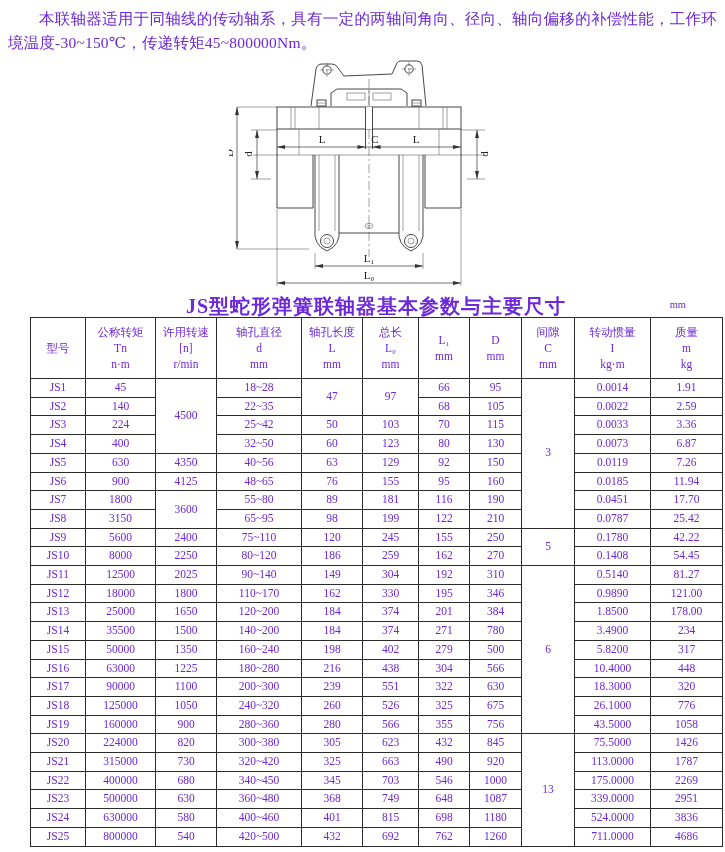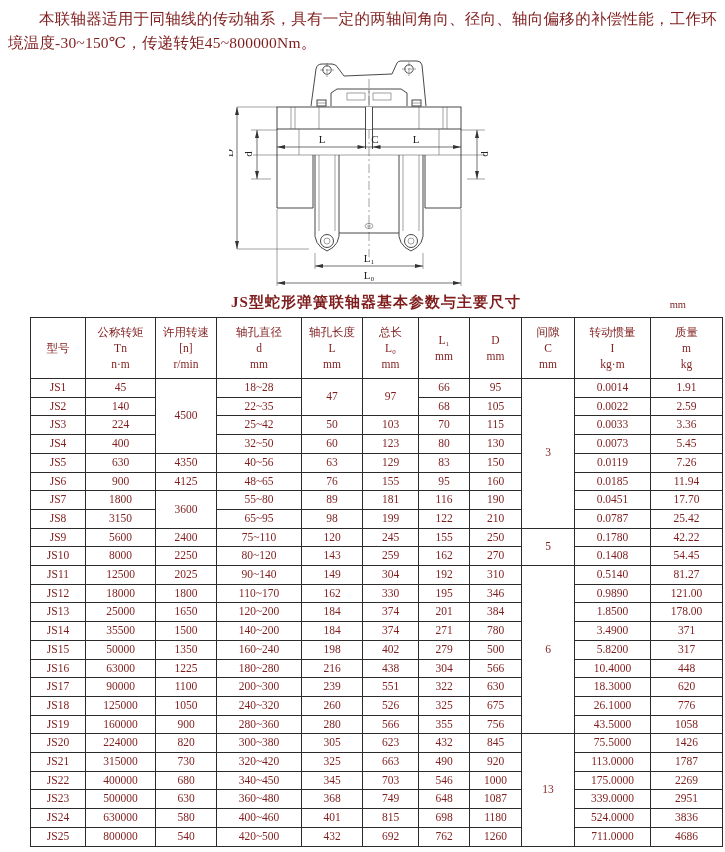--- a/index.html
+++ b/index.html
@@ -1,20 +1,20 @@
 <!DOCTYPE html>
 <html><head>
 <meta charset="utf-8">
 <style>
   html,body{margin:0;padding:0;background:#ffffff;}
   .page{
     position:relative;
     width:725px;height:852px;
     background:#fff;
-    color:#7f1d1d;
+    color:#6d28d9;
     font-family:"Liberation Serif","DejaVu Serif",serif;
     overflow:hidden;
   }
   .intro{
     margin:7px 8px 0 8px;
     font-size:15.5px;
     line-height:24px;
     text-align:justify;
     text-indent:2em;
     letter-spacing:0.2px;
@@ -23,21 +23,21 @@
   .figure svg{display:block;margin-left:229px;}
   .drawing-line{stroke:#333;stroke-width:0.9;fill:none;}
   .thin{stroke:#555;stroke-width:0.55;fill:none;}
   .dim{stroke:#333;stroke-width:0.7;fill:none;}
   .dim-label{font-family:"Liberation Serif","DejaVu Serif",serif;font-size:11px;fill:#222;}
   .caption-row{
     position:relative;
     width:692px;margin:4px 0 2px 30px;height:22px;
   }
   .table-title{
-    text-align:center;font-size:15px;font-weight:bold;letter-spacing:1px;
+    text-align:center;font-size:20px;font-weight:bold;letter-spacing:1px;
   }
   .table-unit{
     position:absolute;right:36px;top:6px;font-size:10.5px;
   }
   table.params{
     border-collapse:collapse;
     table-layout:fixed;
     margin-left:30px;
     width:692px;
     font-size:11.5px;
@@ -316,30 +316,30 @@
         </tr>
         <tr>
           <td>JS4</td>
           <td>400</td>
           <td>32~50</td>
           <td>60</td>
           <td>123</td>
           <td>80</td>
           <td>130</td>
           <td>0.0073</td>
-          <td>5.45</td>
+          <td>6.87</td>
         </tr>
         <tr>
           <td>JS5</td>
           <td>630</td>
           <td>4350</td>
           <td>40~56</td>
           <td>63</td>
           <td>129</td>
-          <td>83</td>
+          <td>92</td>
           <td>150</td>
           <td>0.0119</td>
           <td>7.26</td>
         </tr>
         <tr>
           <td>JS6</td>
           <td>900</td>
           <td>4125</td>
           <td>48~65</td>
           <td>76</td>
@@ -383,21 +383,21 @@
           <td>250</td>
           <td rowspan="2">5</td>
           <td>0.1780</td>
           <td>42.22</td>
         </tr>
         <tr>
           <td>JS10</td>
           <td>8000</td>
           <td>2250</td>
           <td>80~120</td>
-          <td>143</td>
+          <td>186</td>
           <td>259</td>
           <td>162</td>
           <td>270</td>
           <td>0.1408</td>
           <td>54.45</td>
         </tr>
         <tr>
           <td>JS11</td>
           <td>12500</td>
           <td>2025</td>
@@ -437,21 +437,21 @@
         <tr>
           <td>JS14</td>
           <td>35500</td>
           <td>1500</td>
           <td>140~200</td>
           <td>184</td>
           <td>374</td>
           <td>271</td>
           <td>780</td>
           <td>3.4900</td>
-          <td>371</td>
+          <td>234</td>
         </tr>
         <tr>
           <td>JS15</td>
           <td>50000</td>
           <td>1350</td>
           <td>160~240</td>
           <td>198</td>
           <td>402</td>
           <td>279</td>
           <td>500</td>
@@ -473,21 +473,21 @@
         <tr>
           <td>JS17</td>
           <td>90000</td>
           <td>1100</td>
           <td>200~300</td>
           <td>239</td>
           <td>551</td>
           <td>322</td>
           <td>630</td>
           <td>18.3000</td>
-          <td>620</td>
+          <td>320</td>
         </tr>
         <tr>
           <td>JS18</td>
           <td>125000</td>
           <td>1050</td>
           <td>240~320</td>
           <td>260</td>
           <td>526</td>
           <td>325</td>
           <td>675</td>

